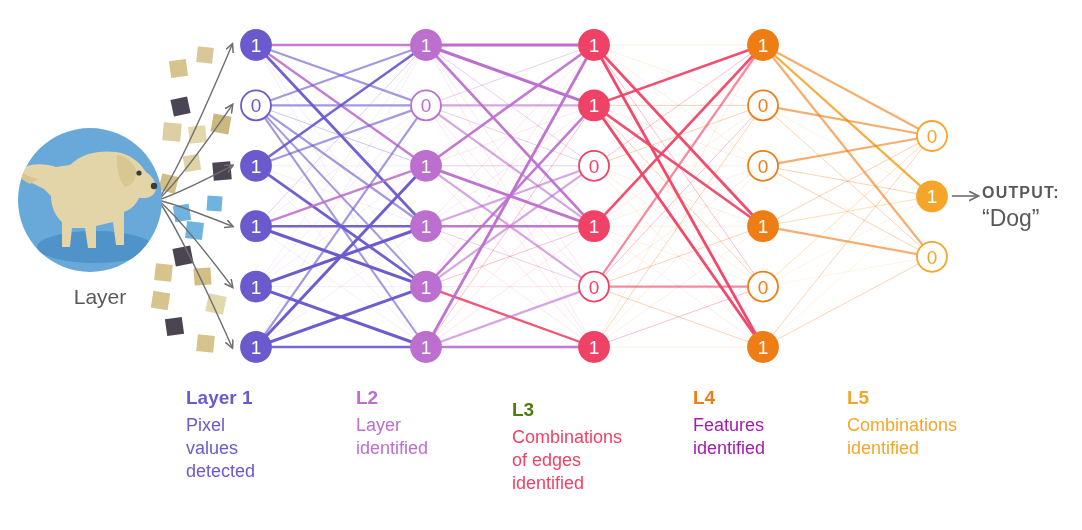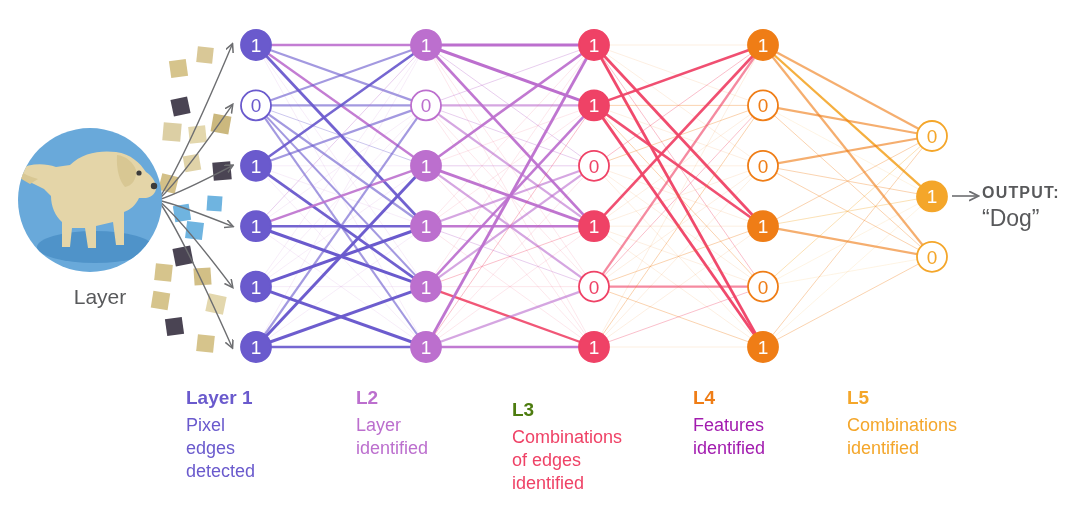--- a/index.html
+++ b/index.html
@@ -336,21 +336,21 @@
         </g>
       </g>
 
     <line id="output-arrow" x1="952" y1="196" x2="977" y2="196" stroke="#6d6e71" stroke-width="1.6" marker-end="url(#arrowhead)"></line>
   </svg>
 
   <div class="layer-label" id="label-layer-1" style="left:186px;top:386px;width:140px;">
     <span class="lbl-title" style="color: rgb(106, 90, 205);">Layer 1</span>
     <span class="lbl-desc" style="color: rgb(106, 90, 205);">
         <span style="display: block;">Pixel</span>
-        <span style="display: block;">edges</span>
+        <span style="display: block;">values</span>
         <span style="display: block;">detected</span>
       </span>
   </div>
   <div class="layer-label" id="label-layer-2" style="left:356px;top:386px;width:140px;">
     <span class="lbl-title" style="color: rgb(188, 111, 206);">L2</span>
     <span class="lbl-desc" style="color: rgb(188, 111, 206);">
         <span style="display: block;">Layer</span>
         <span style="display: block;">identified</span>
       </span>
   </div>

